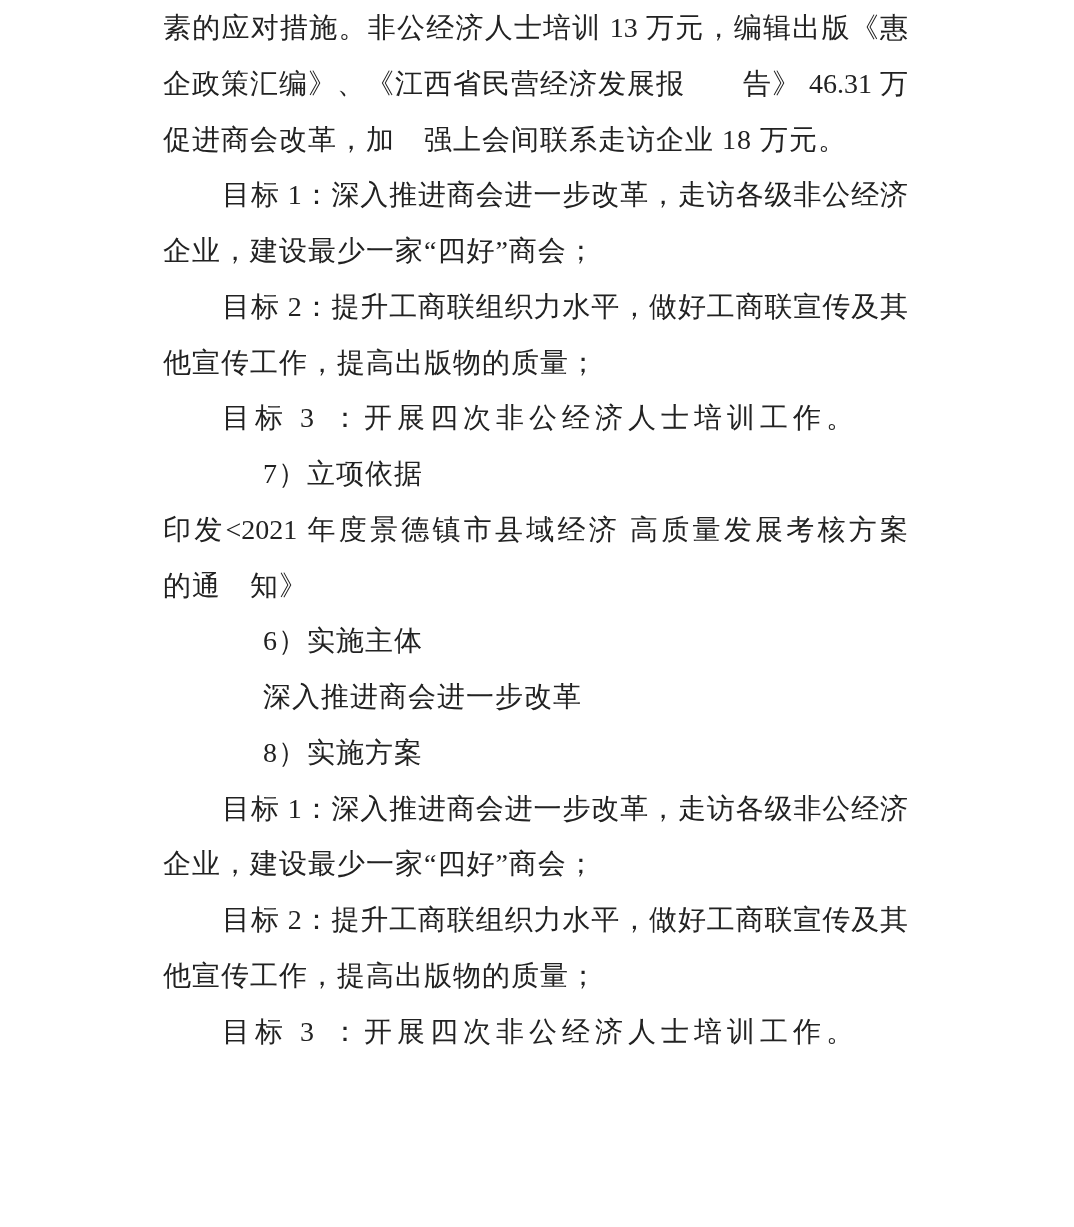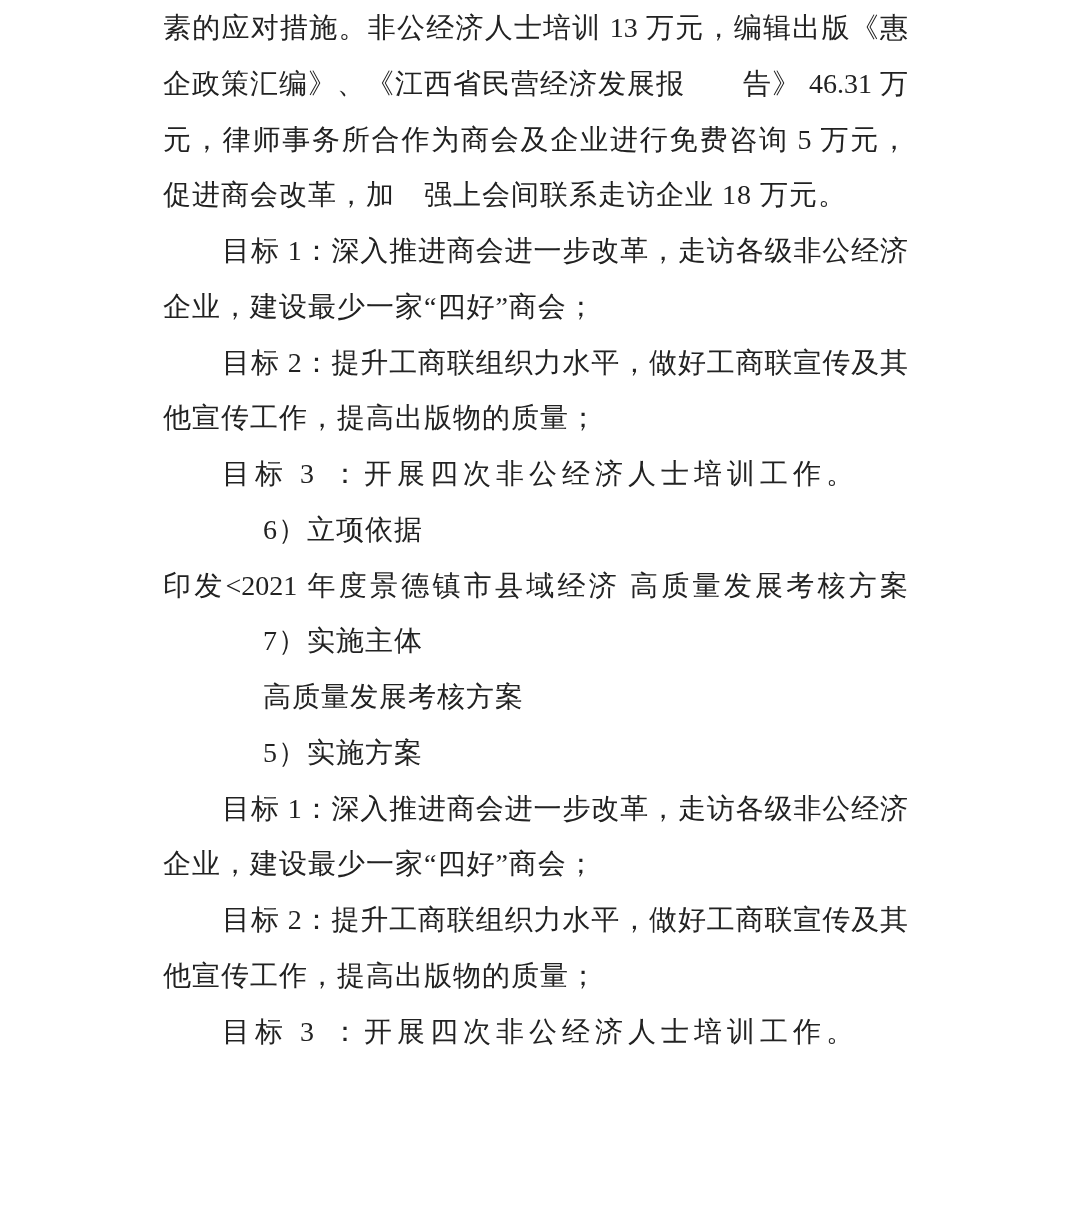--- a/index.html
+++ b/index.html
@@ -48,31 +48,31 @@
   
   .line.sp { letter-spacing: 5px; }
 </style>
 </head>
 <body>
 
 <div class="page">
   <div class="textblock">
     <div class="line j">素的应对措施。非公经济人士培训 13 万元，编辑出版《惠</div>
     <div class="line j">企政策汇编》、《江西省民营经济发展报　　告》 46.31 万</div>
-    <div class="line j">元，律师事务所合作为商会及企业进行免费咨询 5 万元，</div>
     <div class="line">促进商会改革，加　强上会间联系走访企业 18 万元。</div>
     <div class="line i2 j">目标 1：深入推进商会进一步改革，走访各级非公经济</div>
     <div class="line">企业，建设最少一家“四好”商会；</div>
     <div class="line i2 j">目标 2：提升工商联组织力水平，做好工商联宣传及其</div>
     <div class="line">他宣传工作，提高出版物的质量；</div>
     <div class="line i2 sp">目标 3 ：开展四次非公经济人士培训工作。</div>
-    <div class="line i3">6）立项依据</div>
+    <div class="line i3">7）立项依据</div>
     <div class="line j">印发&lt;2021 年度景德镇市县域经济 高质量发展考核方案</div>
-    <div class="line i3">7）实施主体</div>
-    <div class="line i3">高质量发展考核方案</div>
-    <div class="line i3">5）实施方案</div>
+    <div class="line">的通　知》</div>
+    <div class="line i3">6）实施主体</div>
+    <div class="line i3">深入推进商会进一步改革</div>
+    <div class="line i3">8）实施方案</div>
     <div class="line i2 j">目标 1：深入推进商会进一步改革，走访各级非公经济</div>
     <div class="line">企业，建设最少一家“四好”商会；</div>
     <div class="line i2 j">目标 2：提升工商联组织力水平，做好工商联宣传及其</div>
     <div class="line">他宣传工作，提高出版物的质量；</div>
     <div class="line i2 sp">目标 3 ：开展四次非公经济人士培训工作。</div>
   </div>
 </div>
 
 </body></html>

